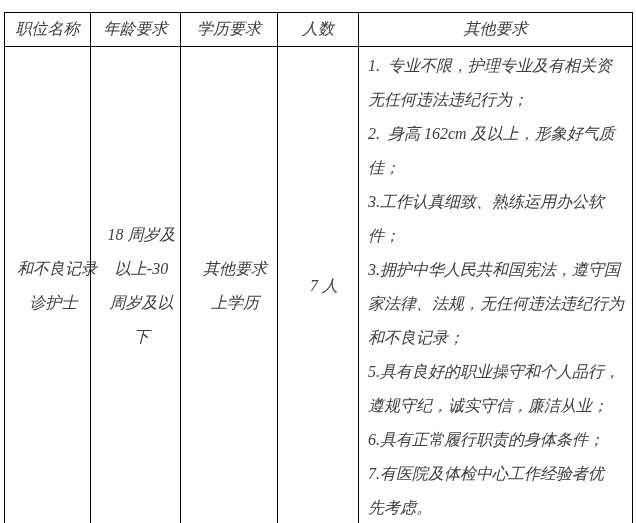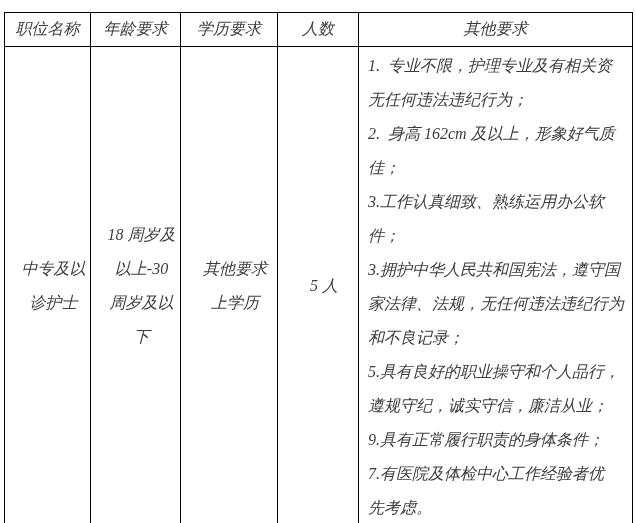--- a/index.html
+++ b/index.html
@@ -83,48 +83,48 @@
         <th>职位名称</th>
         <th>年龄要求</th>
         <th>学历要求</th>
         <th>人数</th>
         <th>其他要求</th>
       </tr>
     </thead>
     <tbody>
       <tr>
         <td>
-            <div class="line">中专及以</div>
+            <div class="line">和不良记录</div>
             <div class="line">诊护士</div>
           </td>
         <td>
             <div class="line">18 周岁及</div>
             <div class="line">以上-30</div>
             <div class="line">周岁及以</div>
             <div class="line">下</div>
           </td>
         <td>
             <div class="line">其他要求</div>
             <div class="line">上学历</div>
           </td>
         <td class="headcount-cell">
-            <div class="line">5 人</div>
+            <div class="line">7 人</div>
           </td>
         <td class="other-cell">
             <div class="line">1.  专业不限，护理专业及有相关资</div>
             <div class="line">无任何违法违纪行为；</div>
             <div class="line">2.  身高 162cm 及以上，形象好气质</div>
             <div class="line">佳；</div>
             <div class="line">3.工作认真细致、熟练运用办公软</div>
             <div class="line">件；</div>
             <div class="line">3.拥护中华人民共和国宪法，遵守国</div>
             <div class="line">家法律、法规，无任何违法违纪行为</div>
             <div class="line">和不良记录；</div>
             <div class="line">5.具有良好的职业操守和个人品行，</div>
             <div class="line">遵规守纪，诚实守信，廉洁从业；</div>
-            <div class="line">9.具有正常履行职责的身体条件；</div>
+            <div class="line">6.具有正常履行职责的身体条件；</div>
             <div class="line">7.有医院及体检中心工作经验者优</div>
             <div class="line">先考虑。</div>
           </td>
       </tr>
     </tbody>
   </table>
 </div>
 
 </body></html>

